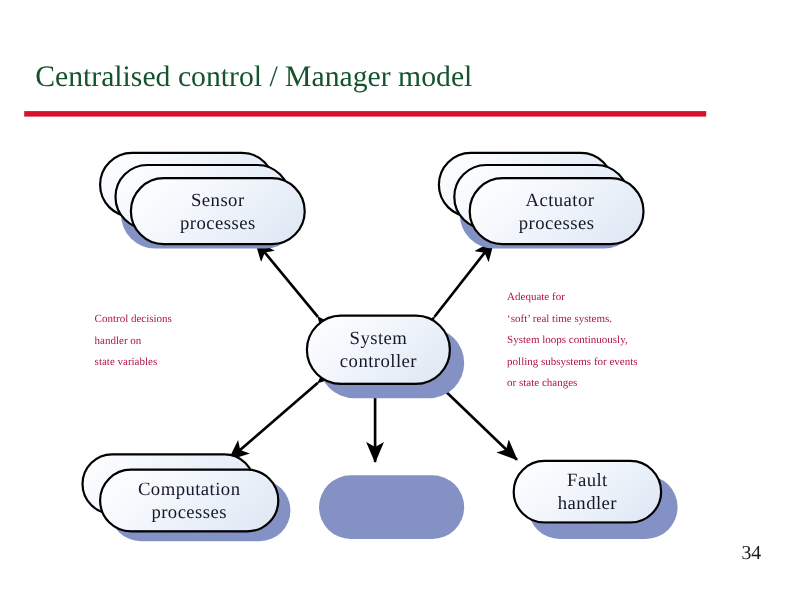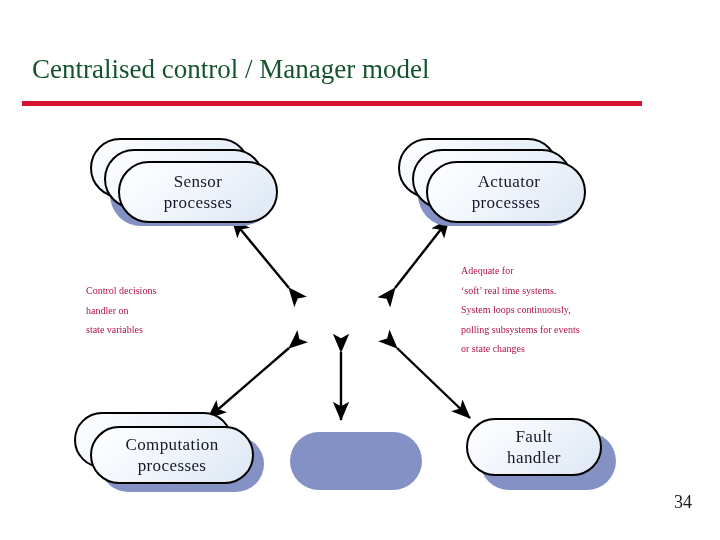--- a/index.html
+++ b/index.html
@@ -146,20 +146,26 @@
 
   <div class="node" id="node-actuator" style="left:396px; top:136px; width:190px; height:92px;">
     <div class="node-shadow" style="left:22px; top:28px; width:162px; height:62px;"></div>
     <div class="stack-layer" style="left:2px;  top:2px;  width:160px; height:60px;"></div>
     <div class="stack-layer" style="left:16px; top:13px; width:160px; height:60px;"></div>
     <div class="node-face" style="left:30px; top:25px; width:160px; height:62px;text-align:right;">
       <span class="node-label">Actuator<br>processes</span>
     </div>
   </div>
 
+  <div class="node" id="node-controller" style="left:278px; top:286px; width:144px; height:78px;">
+    <div class="node-shadow" style="left:12px; top:12px; width:132px; height:64px;"></div>
+    <div class="node-face" style="left:0px; top:0px; width:132px; height:64px;">
+      <span class="node-label">System<br>controller</span>
+    </div>
+  </div>
 
   <div class="node" id="node-computation" style="left:74px; top:412px; width:190px; height:80px;">
     <div class="node-shadow" style="left:26px; top:24px; width:164px; height:56px;"></div>
     <div class="stack-layer" style="left:0px;  top:0px;  width:158px; height:56px;"></div>
     <div class="node-face" style="left:16px; top:14px; width:164px; height:58px;">
       <span class="node-label">Computation<br>processes</span>
     </div>
   </div>
 
   <div class="node" id="node-ui" style="left:278px; top:420px; width:144px; height:72px;">

